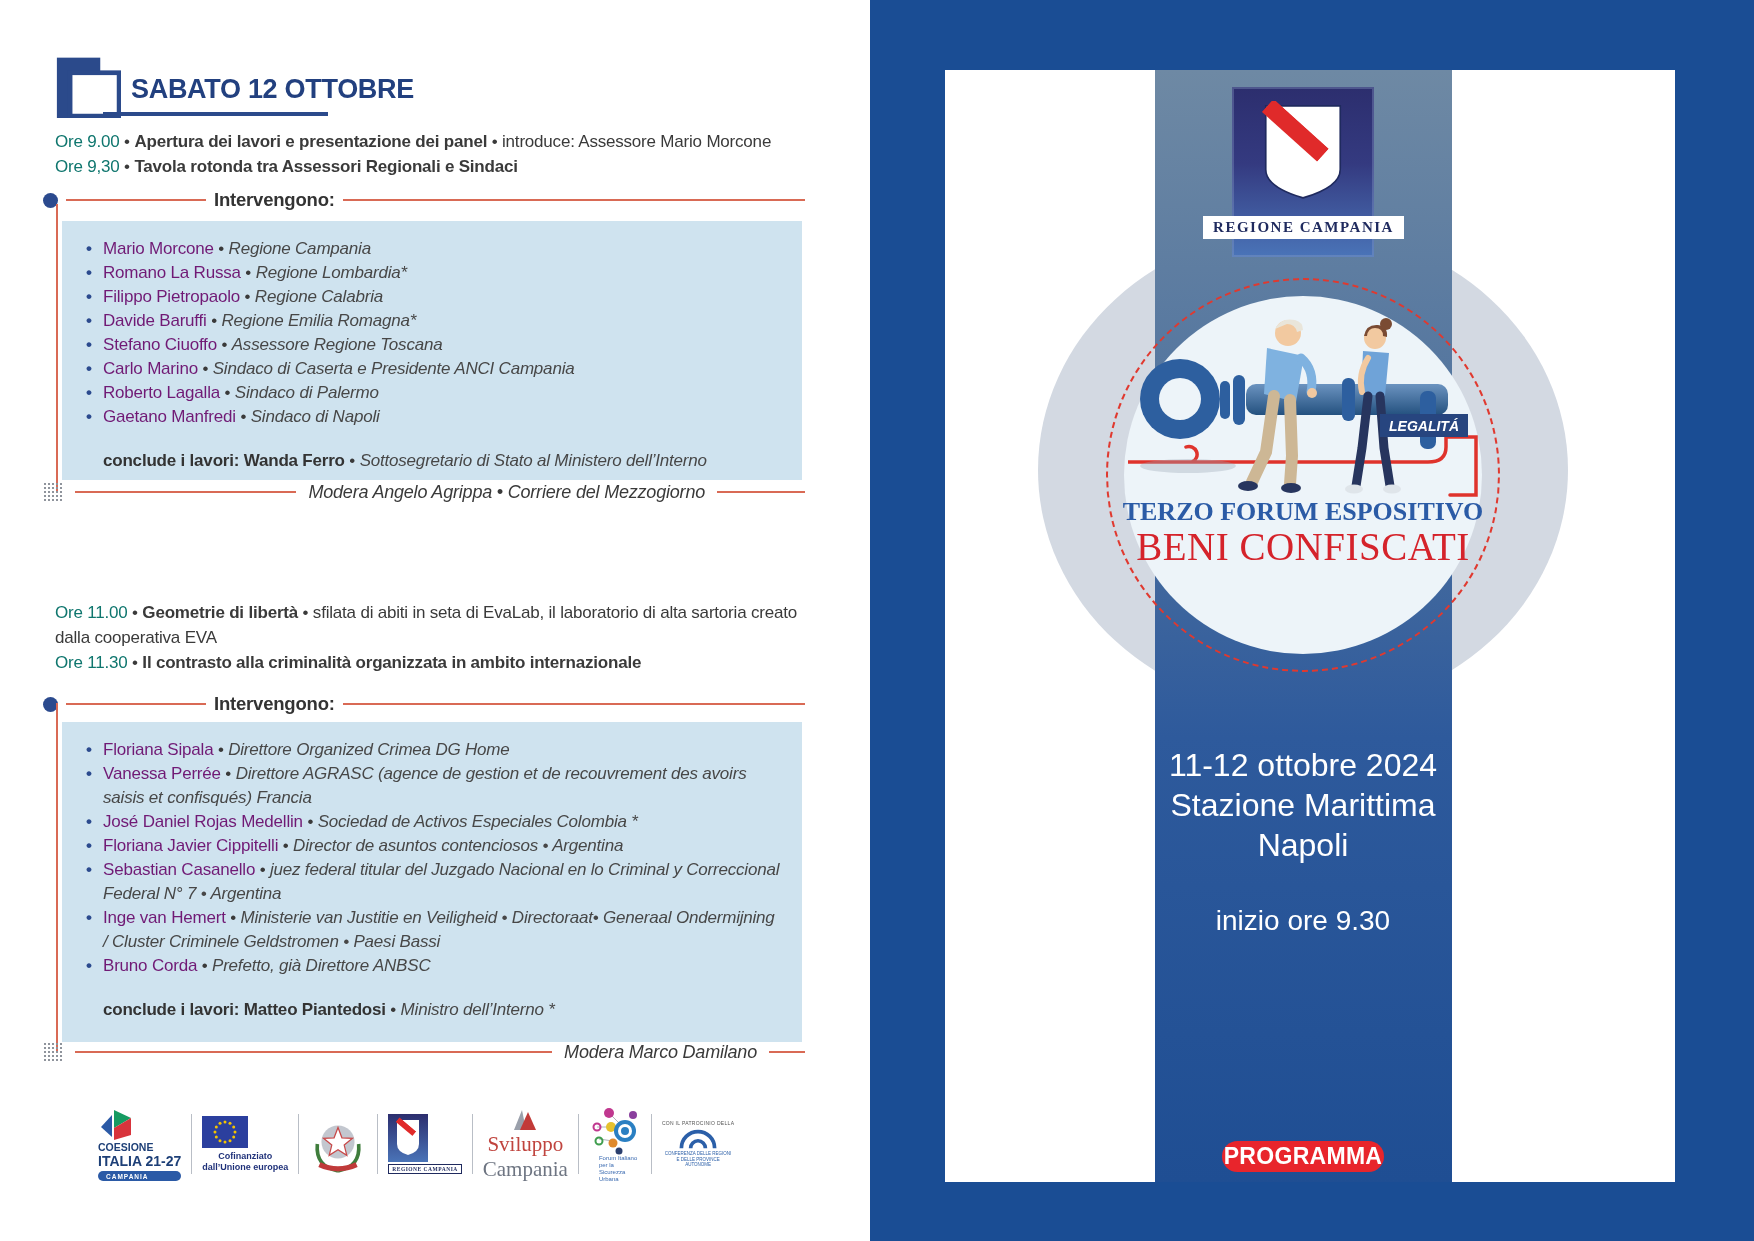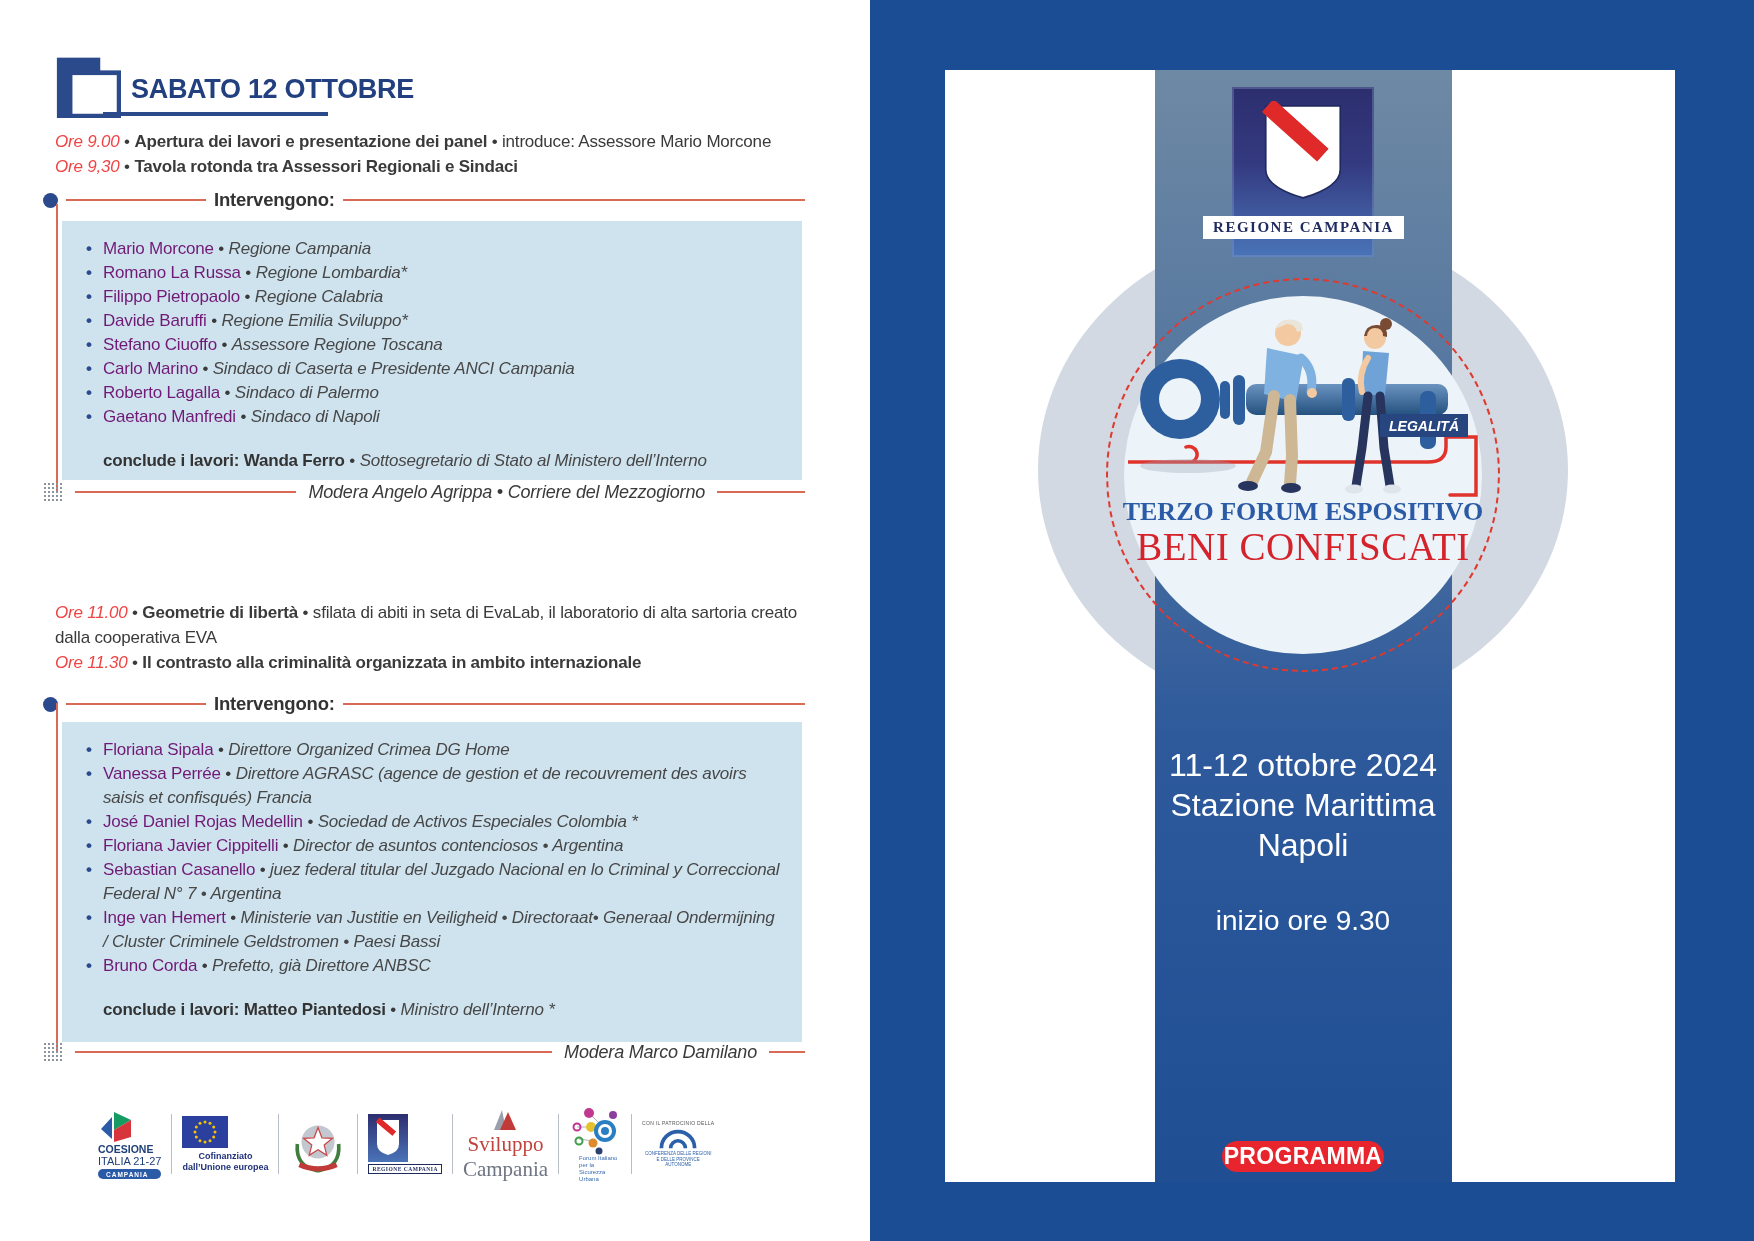--- a/index.html
+++ b/index.html
@@ -9,21 +9,21 @@
   
   .left-page{position:absolute;left:0;top:0;width:712px;height:1241px;background:#fff;}
 
   .hdr{position:absolute;left:55px;top:52px;display:flex;align-items:flex-start;}
   .hdr-icon{width:66px;height:66px;}
   .hdr-title{margin:22px 0 0 10px;font-size:27px;font-weight:bold;color:#22407f;letter-spacing:-0.3px;}
   .hdr-underline{position:absolute;left:103px;top:112px;width:225px;height:4px;background:#2b4a8b;}
 
   .sched{position:absolute;left:55px;width:752px;font-size:17px;line-height:25px;color:#3a3a3a;letter-spacing:-0.2px;}
   #sched1{top:129px;} #sched2{top:600px;}
-  .time{color:#ef4444;font-style:italic;}
+  .time{color:#0f766e;}
   .btxt{font-weight:bold;color:#3a3a3a;}
   .sep{color:#3a3a3a;}
 
   .interv-row{position:absolute;left:43px;width:762px;display:flex;align-items:center;height:20px;}
   #interv1{top:190px;} #interv2{top:694px;}
   .nav-dot{width:15px;height:15px;border-radius:50%;background:#2b4a8e;flex:0 0 auto;}
   .rline{height:2px;background:#d96a55;flex:0 0 auto;}
   .rline.l140{width:140px;margin:0 8px;}
   .rline.grow{flex:1 1 auto;margin-left:8px;}
   .interv-label{font-size:18.5px;font-weight:bold;color:#333;letter-spacing:-0.2px;}
@@ -49,21 +49,21 @@
   .modera-line{height:2px;background:#d96a55;flex:1 1 auto;}
   .modera-text{font-style:italic;font-size:18px;color:#3a3a3a;margin:0 12px;white-space:nowrap;letter-spacing:-0.2px;}
   .endline{height:2px;background:#d96a55;flex:0 0 auto;}
   #modera1 .endline{width:88px;} #modera2 .endline{width:36px;}
 
   
   .logos{position:absolute;left:88px;top:1100px;width:660px;height:88px;display:flex;align-items:center;}
   .lg-cell{display:flex;flex-direction:column;justify-content:center;padding:0 10px;}
   .lg-div{width:1px;height:60px;background:#b9bec6;flex:0 0 auto;}
   .coes-t1{font-size:10.5px;font-weight:bold;color:#1d3f77;letter-spacing:0;}
-  .coes-t2{font-size:11px;font-weight:normal;color:#1d3f77;}
+  .coes-t2{font-size:14px;font-weight:bold;color:#1d3f77;}
   .coes-badge{margin-top:2px;background:#2b5aa6;color:#fff;font-size:6.5px;font-weight:bold;
     letter-spacing:1px;padding:1.5px 8px;border-radius:7px;}
   .eu-t{font-size:9px;font-weight:bold;color:#20327a;line-height:11px;text-align:center;margin-top:3px;}
   .rc-label-sm{margin-top:2px;border:1px solid #1f2a5e;background:#fff;color:#1f2a5e;
     font-family:"Liberation Serif",serif;font-weight:bold;font-size:5.5px;padding:1px 3px;letter-spacing:0.5px;}
   .svil{display:flex;align-items:center;}
   .svil-w1{font-family:"Liberation Serif",serif;font-size:21px;color:#c0443e;}
   .svil-w2{font-family:"Liberation Serif",serif;font-size:21px;color:#6e7582;}
   .forum-wrap{display:flex;align-items:flex-end;}
   .forum-t{font-size:6px;color:#3a6ab0;line-height:7px;width:42px;margin-left:2px;}
@@ -125,21 +125,21 @@
       <span class="interv-label">Intervengono:</span>
       <span class="rline grow"></span>
     </div>
     <div class="vline" id="vline1"></div>
 
     <div class="bluebox" id="box1">
       <ul id="speak1">
           <li><span class="sname">Mario Morcone</span><span class="sep"> • </span><span class="srole">Regione Campania</span></li>
           <li><span class="sname">Romano La Russa</span><span class="sep"> • </span><span class="srole">Regione Lombardia*</span></li>
           <li><span class="sname">Filippo Pietropaolo</span><span class="sep"> • </span><span class="srole">Regione Calabria</span></li>
-          <li><span class="sname">Davide Baruffi</span><span class="sep"> • </span><span class="srole">Regione Emilia Sviluppo*</span></li>
+          <li><span class="sname">Davide Baruffi</span><span class="sep"> • </span><span class="srole">Regione Emilia Romagna*</span></li>
           <li><span class="sname">Stefano Ciuoffo</span><span class="sep"> • </span><span class="srole">Assessore Regione Toscana</span></li>
           <li><span class="sname">Carlo Marino</span><span class="sep"> • </span><span class="srole">Sindaco di Caserta e Presidente ANCI Campania</span></li>
           <li><span class="sname">Roberto Lagalla</span><span class="sep"> • </span><span class="srole">Sindaco di Palermo</span></li>
           <li><span class="sname">Gaetano Manfredi</span><span class="sep"> • </span><span class="srole">Sindaco di Napoli</span></li>
         </ul>
       <div class="conclude">
         <span class="conc-b">conclude i lavori: Wanda Ferro</span><span class="sep"> • </span><span class="conc-r">Sottosegretario di Stato al Ministero dell’Interno</span>
       </div>
     </div>
 

